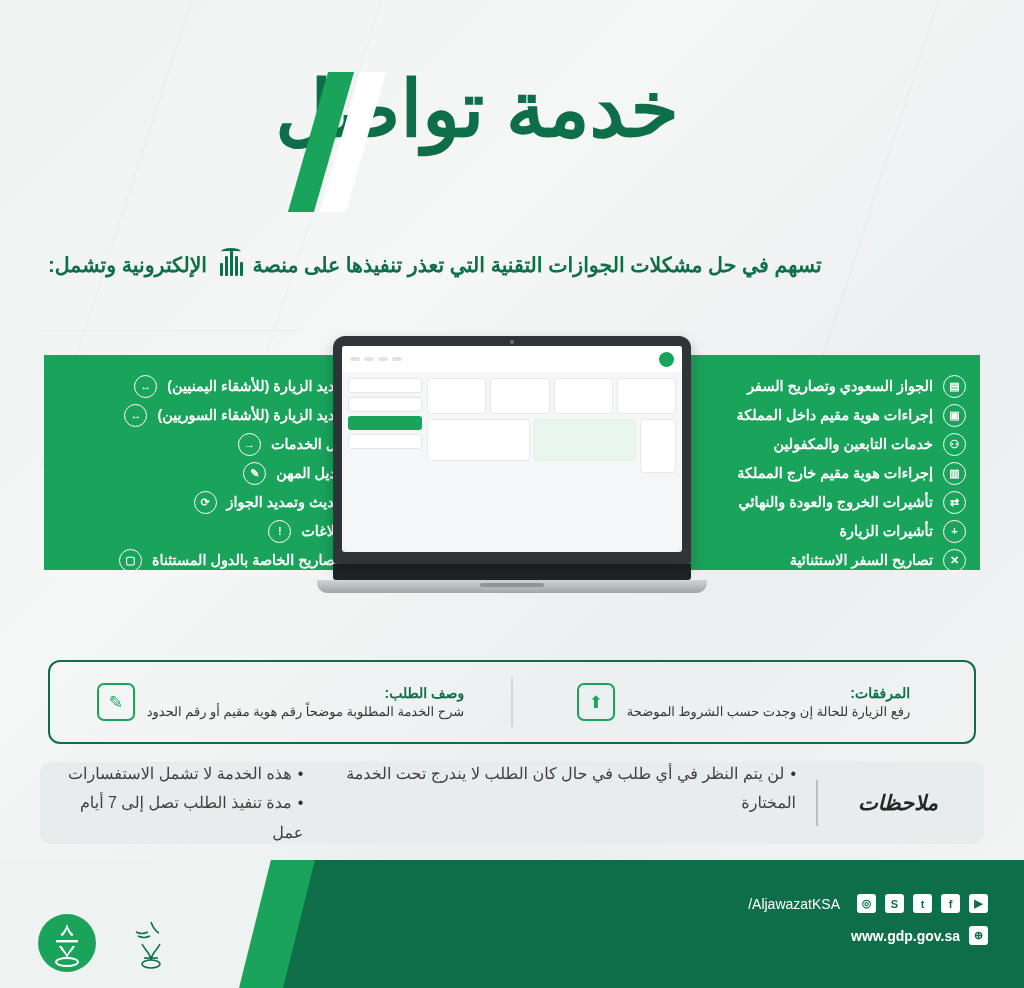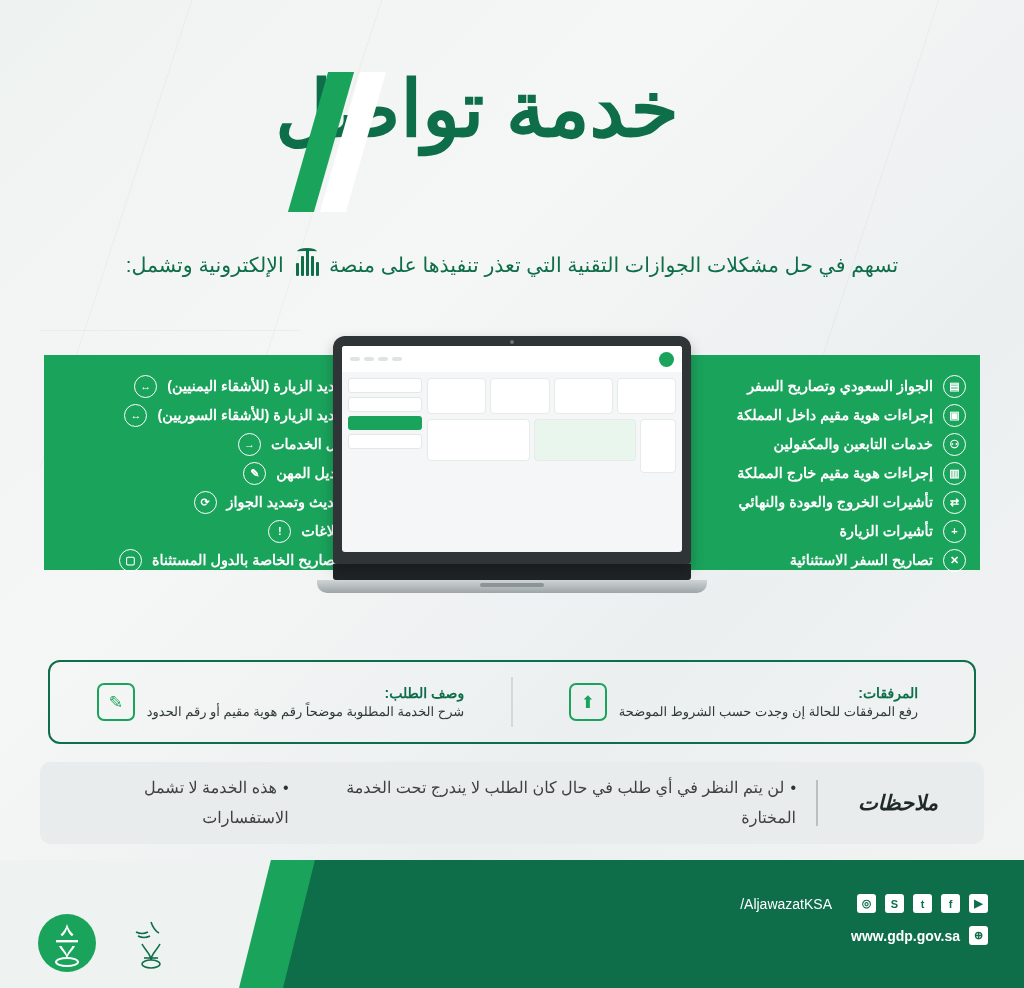--- a/index.html
+++ b/index.html
@@ -31,21 +31,21 @@
     padding-right:70px;
   }
   .slashes{position:absolute;top:72px;left:292px;width:90px;height:140px;}
   .slash{position:absolute;top:0;width:26px;height:140px;transform:skewX(-16deg);}
   .slash.green{left:16px;background:#1aa35b;}
   .slash.white{left:48px;background:#ffffff;}
 
   
   .subtitle{
     position:absolute;top:248px;right:48px;left:48px;
-    text-align:center;color:#0f6e4a;font-size:20.5px;font-weight:normal;
+    text-align:left;color:#0f6e4a;font-size:20.5px;font-weight:bold;
     direction:rtl;
   }
   .subtitle .logo-mark{
     display:inline-block;vertical-align:-6px;margin:0 4px;
     width:26px;height:30px;position:relative;
   }
   .logo-mark span{position:absolute;bottom:2px;width:3px;background:#0f6e4a;border-radius:1px;}
   .logo-mark span:nth-child(1){right:0;height:14px;}
   .logo-mark span:nth-child(2){right:5px;height:20px;}
   .logo-mark span:nth-child(3){right:10px;height:26px;}
@@ -138,21 +138,21 @@
   .notes-cols{flex:1;display:flex;justify-content:space-between;gap:26px;}
   .ncol{font-size:16px;color:#404040;line-height:1.85;}
   .ncol div:before{content:"•";margin-left:6px;color:#2b3431;}
 
   
   .footer{position:absolute;bottom:0;left:0;right:0;height:128px;background:#0f6e4a;overflow:hidden;}
   .footer .white-wedge{position:absolute;top:0;bottom:0;left:0;width:330px;background:#eef2f0;transform:skewX(-14deg);transform-origin:top left;left:-40px;}
   .footer .green-wedge{position:absolute;top:0;bottom:0;left:255px;width:44px;background:#1aa35b;transform:skewX(-14deg);}
   .social{position:absolute;top:34px;right:36px;display:flex;align-items:center;gap:9px;direction:rtl;}
   .sico{width:19px;height:19px;border-radius:3px;background:#fff;color:#0f6e4a;display:flex;align-items:center;justify-content:center;font-size:11px;font-weight:bold;}
-  .handle{color:#fff;font-size:14px;margin-right:16px;direction:ltr;}
+  .handle{color:#fff;font-size:14px;margin-right:8px;direction:ltr;}
   .web{position:absolute;top:66px;right:36px;display:flex;align-items:center;gap:9px;}
   .web .txt{color:#fff;font-size:14px;font-weight:bold;direction:ltr;}
   .emblems{position:absolute;bottom:14px;left:36px;display:flex;align-items:center;gap:22px;}
   .emb{width:62px;height:62px;border-radius:50%;background:transparent;display:flex;align-items:center;justify-content:center;}
   .emb.circle{border:none;}
   .emb svg{display:block;}
 </style>
 </head>
 <body>
 
@@ -287,21 +287,21 @@
       </div>
     </div>
     <div class="kbd"></div>
     <div class="base"></div>
   </div>
 
   <div class="instr-box">
     <div class="instr-half">
       <div class="instr-txt">
         <h4>المرفقات:</h4>
-        <p>رفع المرفقات للحالة إن وجدت حسب الشروط الموضحة</p>
+        <p>رفع الزيارة للحالة إن وجدت حسب الشروط الموضحة</p>
       </div>
       <div class="instr-ico">⬆</div>
     </div>
     <div class="instr-sep"></div>
     <div class="instr-half">
       <div class="instr-txt">
         <h4>وصف الطلب:</h4>
         <p>شرح الخدمة المطلوبة موضحاً رقم هوية مقيم أو رقم الحدود</p>
       </div>
       <div class="instr-ico">✎</div>
@@ -310,20 +310,21 @@
 
   <div class="notes">
     <h3>ملاحظات</h3>
     <div class="notes-sep"></div>
     <div class="notes-cols">
       <div class="ncol">
         <div>لن يتم النظر في أي طلب في حال كان الطلب لا يندرج تحت الخدمة المختارة</div>
       </div>
       <div class="ncol">
         <div>هذه الخدمة لا تشمل الاستفسارات</div>
+        <div>مدة تنفيذ الطلب تصل إلى 7 أيام عمل</div>
       </div>
     </div>
   </div>
 
   <div class="footer">
     <div class="white-wedge"></div>
     <div class="green-wedge"></div>
 
     <div class="social">
       <span class="sico">▶</span>

